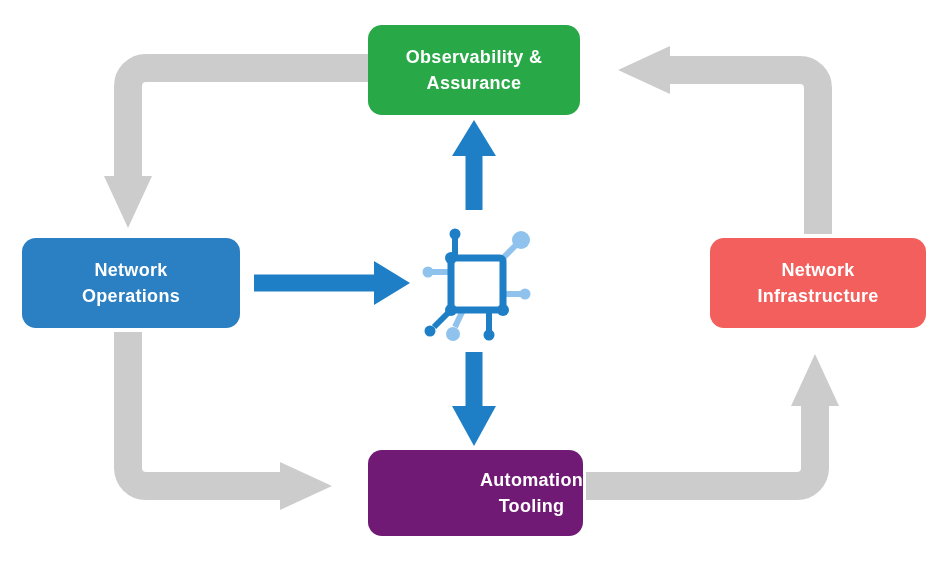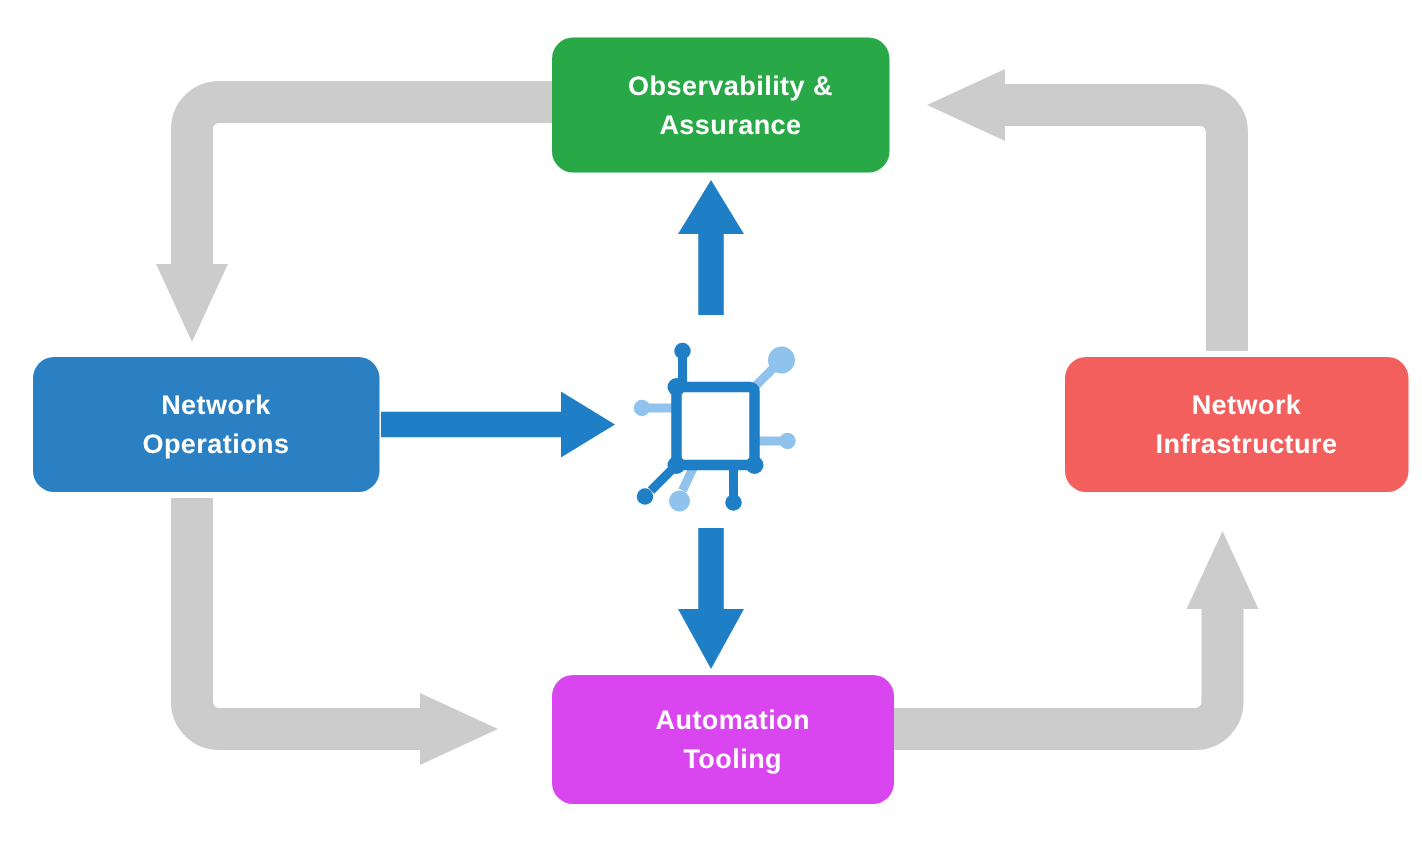--- a/index.html
+++ b/index.html
@@ -27,21 +27,20 @@
     border-radius: 14px;
     display: flex;
     align-items: center;
     justify-content: center;
     color: #ffffff;
     font-size: 18px;
     font-weight: 600;
     letter-spacing: 0.3px;
     text-align: center;
     line-height: 1.45;
-    padding-left: 13px;
   }
   .node-label {
     white-space: pre-line;
   }
   .node-observability { left: 368px; top: 25px;  width: 212px; height: 90px; }
   .node-netops        { left: 22px;  top: 238px; width: 218px; height: 90px; }
   .node-netinfra      { left: 710px; top: 238px; width: 216px; height: 90px; }
   .node-automation    { left: 368px; top: 450px; width: 215px; height: 86px; }
 </style>
 </head>
@@ -120,18 +119,18 @@
   <div class="node node-netops" style="background-color: rgb(43, 127, 195);">
     <span class="node-label">Network
 Operations</span>
   </div>
 
   <div class="node node-netinfra" style="background-color: rgb(242, 95, 92);">
     <span class="node-label">Network
 Infrastructure</span>
   </div>
 
-  <div class="node node-automation" style="background-color: #d946ef;">
+  <div class="node node-automation" style="background-color: #701a75; justify-content: flex-end;">
     <span class="node-label">Automation
 Tooling</span>
   </div>
 
 </div>
 
 </body></html>

